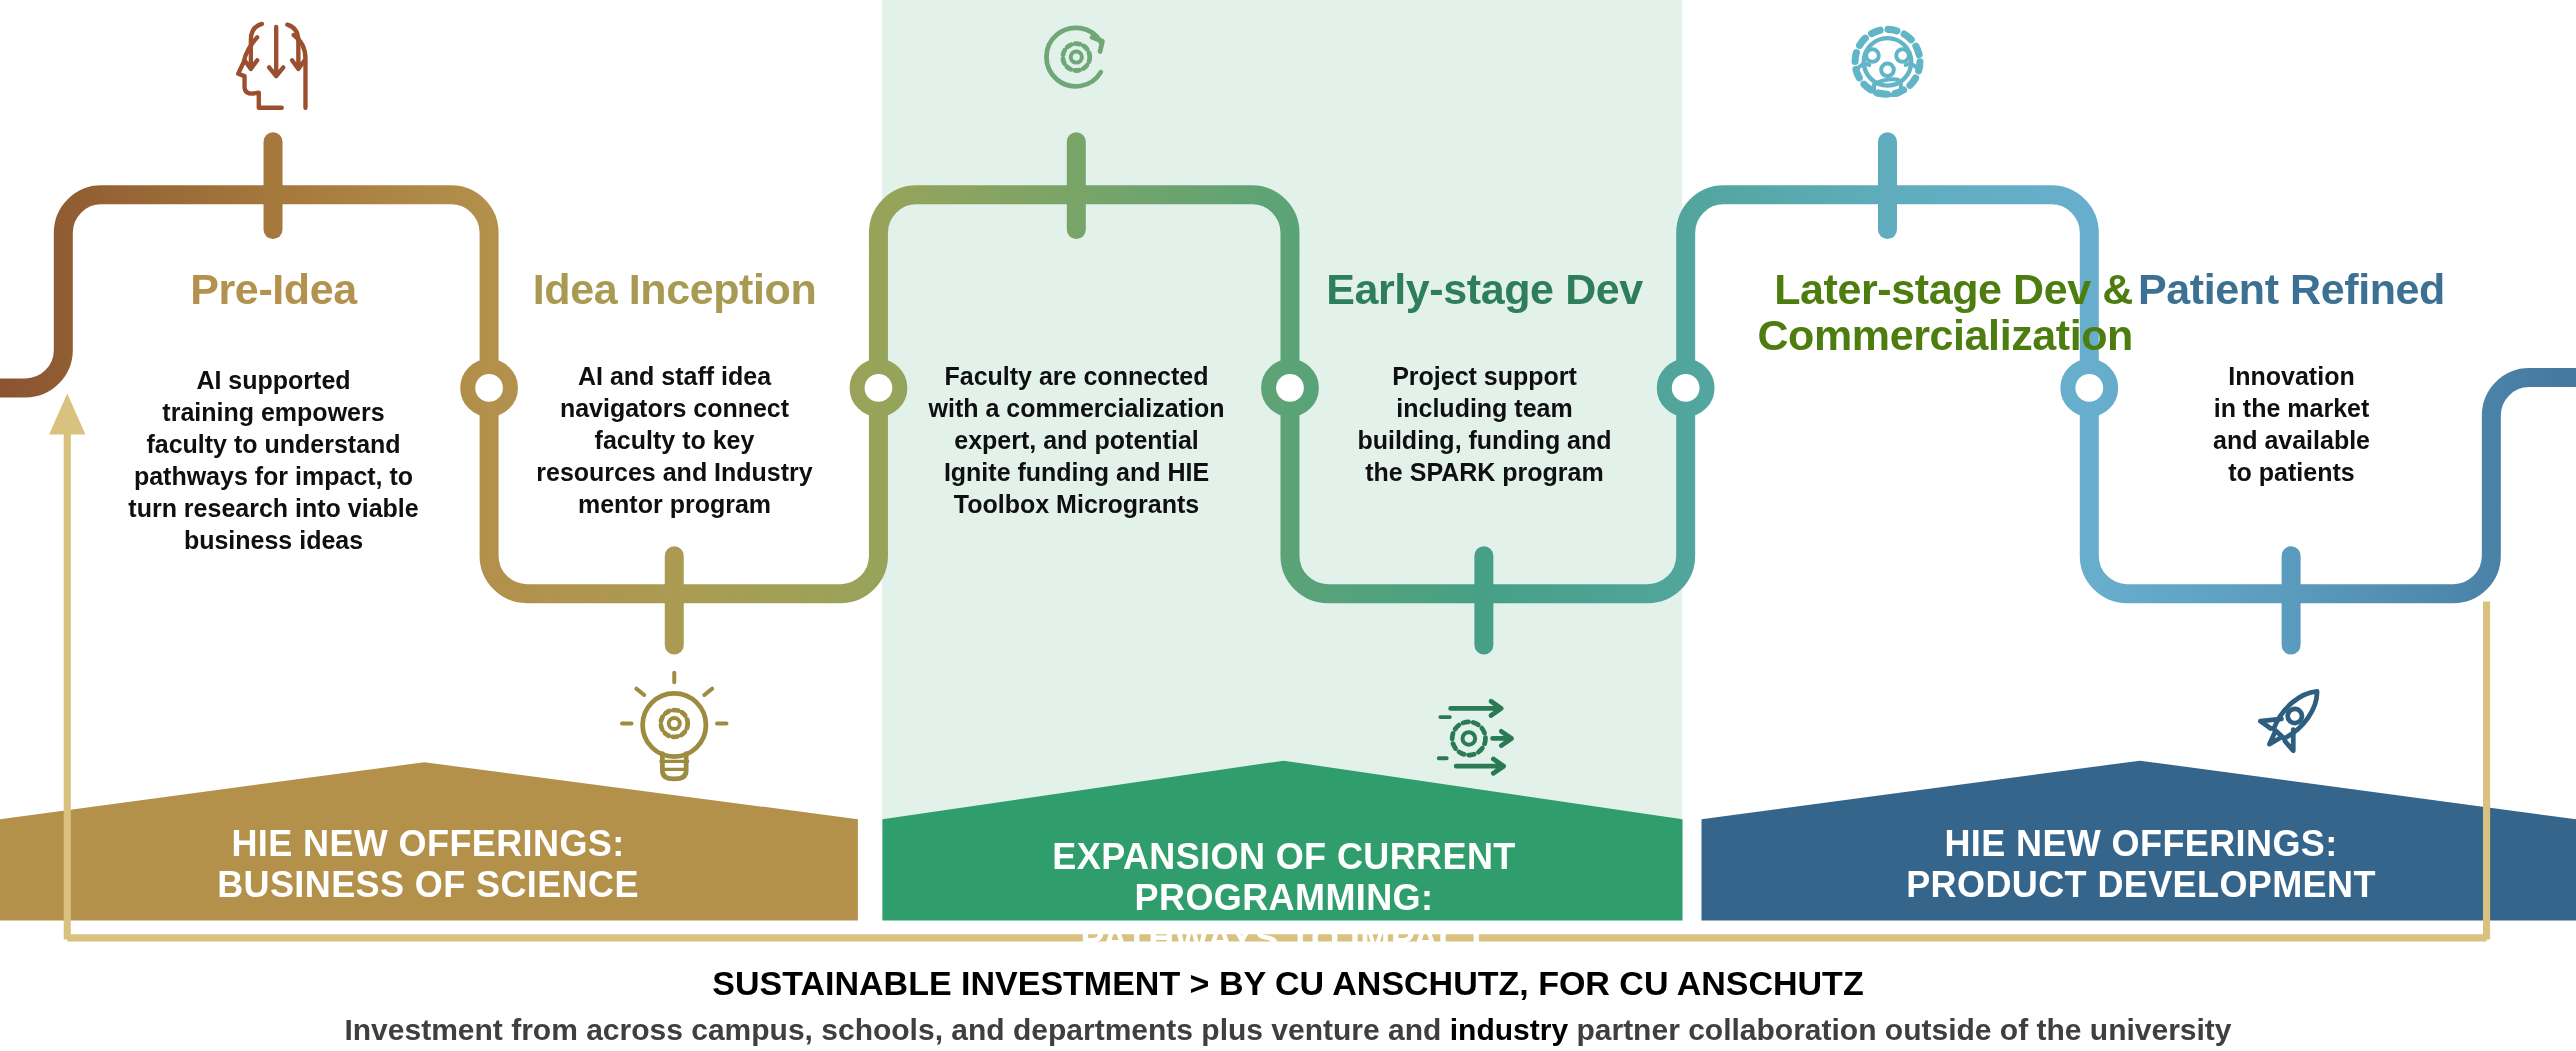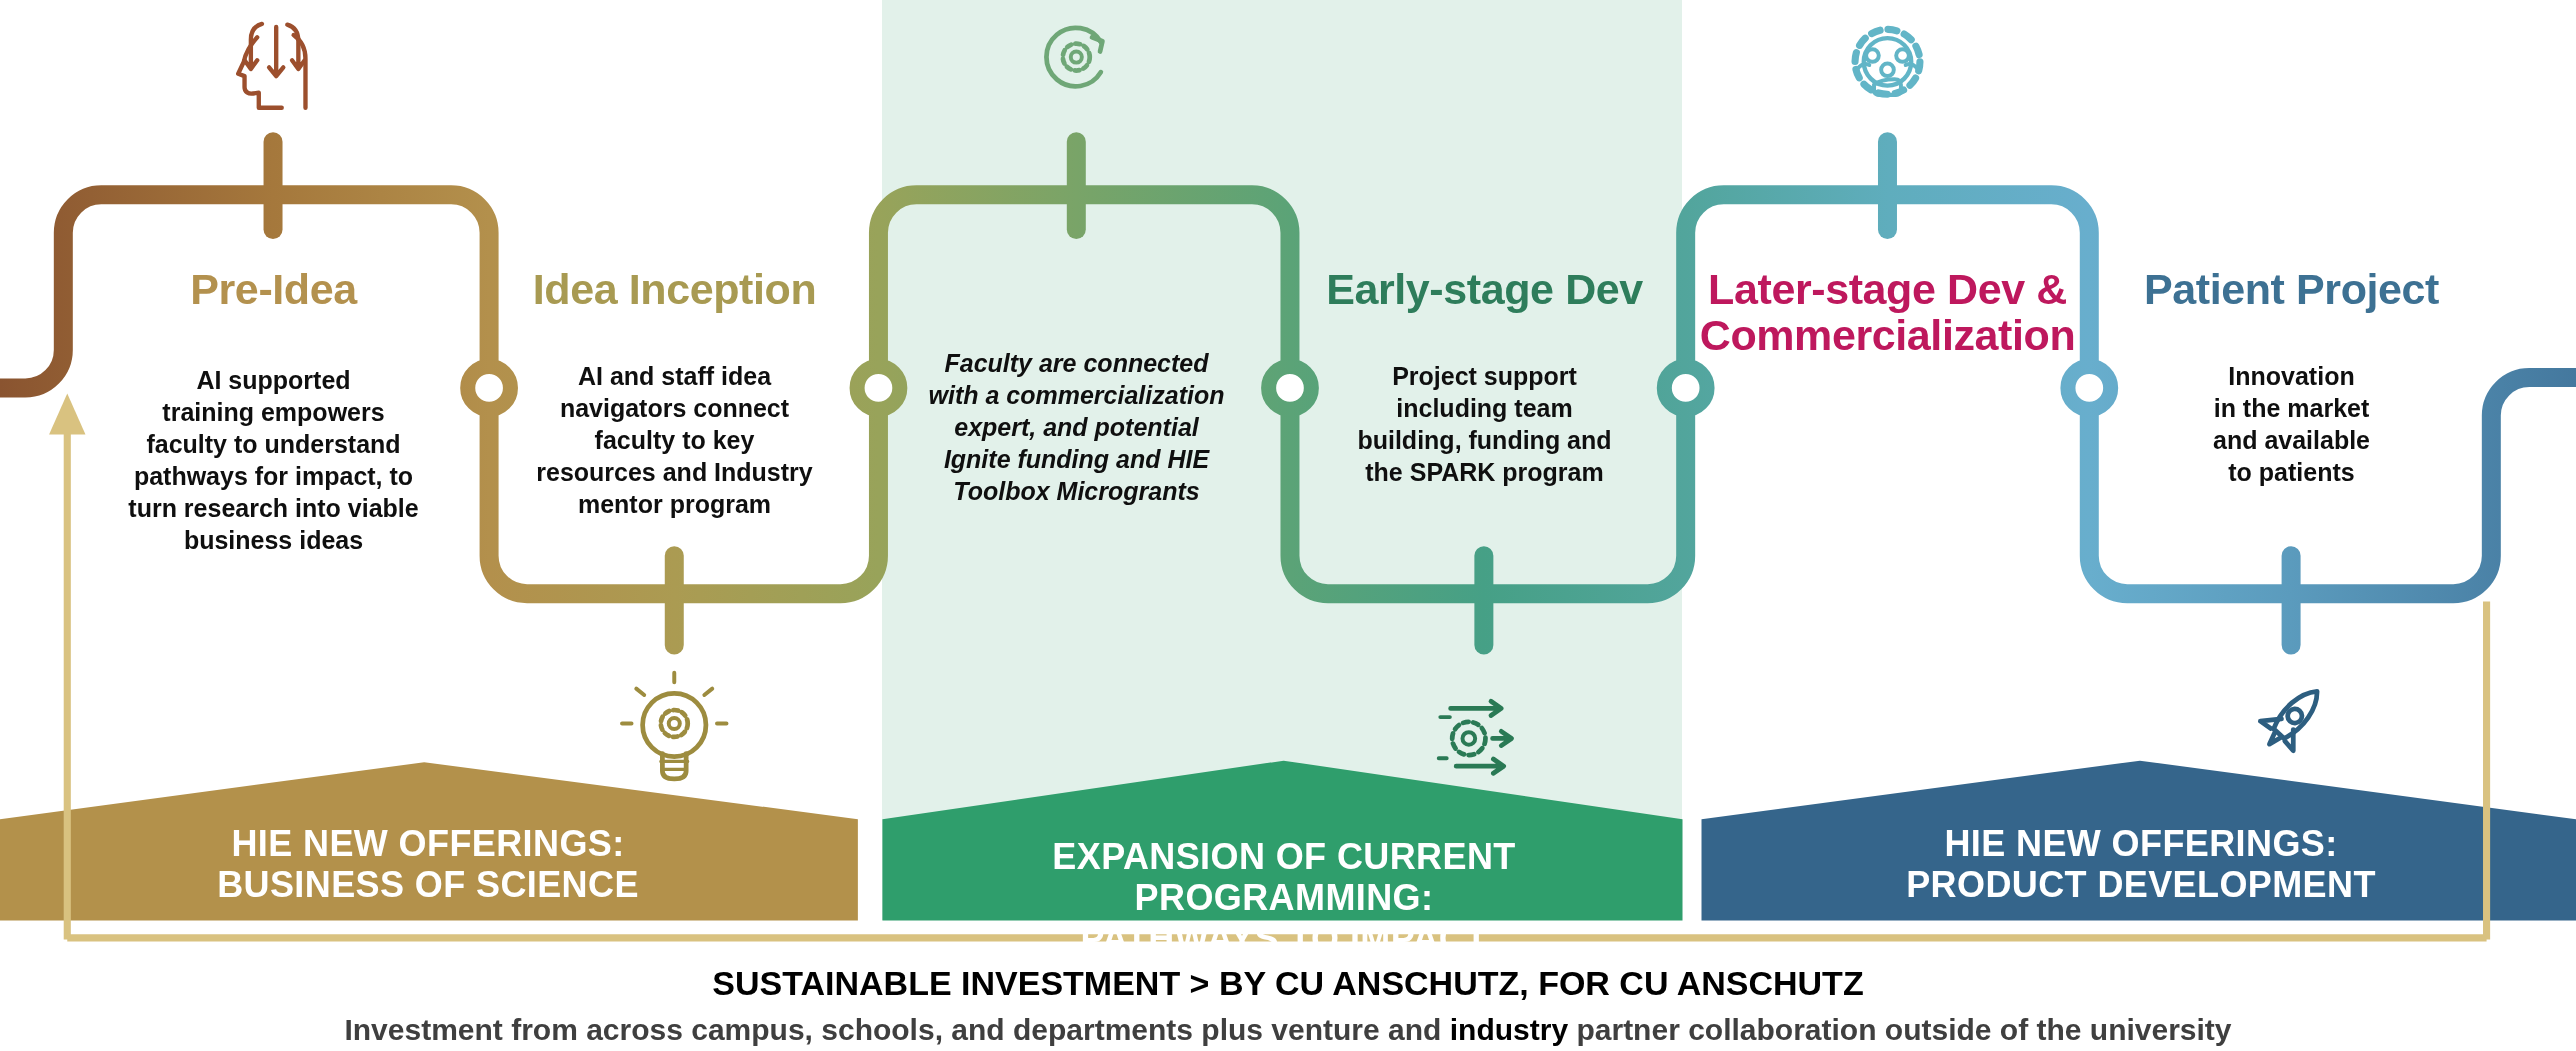--- a/index.html
+++ b/index.html
@@ -124,36 +124,36 @@
       <circle cx="0" cy="-10" r="9"></circle>
       <path d="M-10 4 L-28 24 L-12 22"></path>
       <path d="M10 4 L28 24 L12 22"></path>
       <path d="M-5 22 L0 38 L5 22"></path>
     </g>
   </svg>
 
   <div class="txt title" style="left: 28px; top: 266px; width: 491px; color: rgb(179, 145, 78);">Pre-Idea</div>
   <div class="txt title" style="left: 429px; top: 266px; width: 491px; color: rgb(168, 154, 82);">Idea Inception</div>
   <div class="txt title" style="left: 1239px; top: 266px; width: 491px; color: rgb(46, 125, 91);">Early-stage Dev</div>
-  <div class="txt title" style="left: 1642px; top: 266px; width: 491px; color: #be185d;">Later-stage Dev &amp;
+  <div class="txt title" style="left: 1642px; top: 266px; width: 491px; color: #4d7c0f; text-align: right;">Later-stage Dev &amp;
 Commercialization</div>
-  <div class="txt title" style="left: 2046px; top: 266px; width: 491px; color: rgb(61, 113, 147);">Patient Project</div>
+  <div class="txt title" style="left: 2046px; top: 266px; width: 491px; color: rgb(61, 113, 147);">Patient Refined</div>
 
   <div class="txt desc" style="left:28px;top:364px;width:491px;">AI supported
 training empowers
 faculty to understand
 pathways for impact, to
 turn research into viable
 business ideas</div>
   <div class="txt desc" style="left:429px;top:360px;width:491px;">AI and staff idea
 navigators connect
 faculty to key
 resources and Industry
 mentor program</div>
-  <div class="txt desc" style="left:831px;top:347px;width:491px;font-style:italic;">Faculty are connected
+  <div class="txt desc" style="left:831px;top:360px;width:491px;">Faculty are connected
 with a commercialization
 expert, and potential
 Ignite funding and HIE
 Toolbox Microgrants</div>
   <div class="txt desc" style="left:1239px;top:360px;width:491px;">Project support
 including team
 building, funding and
 the SPARK program</div>
   <div class="txt desc" style="left:2046px;top:360px;width:491px;">Innovation
 in the market

